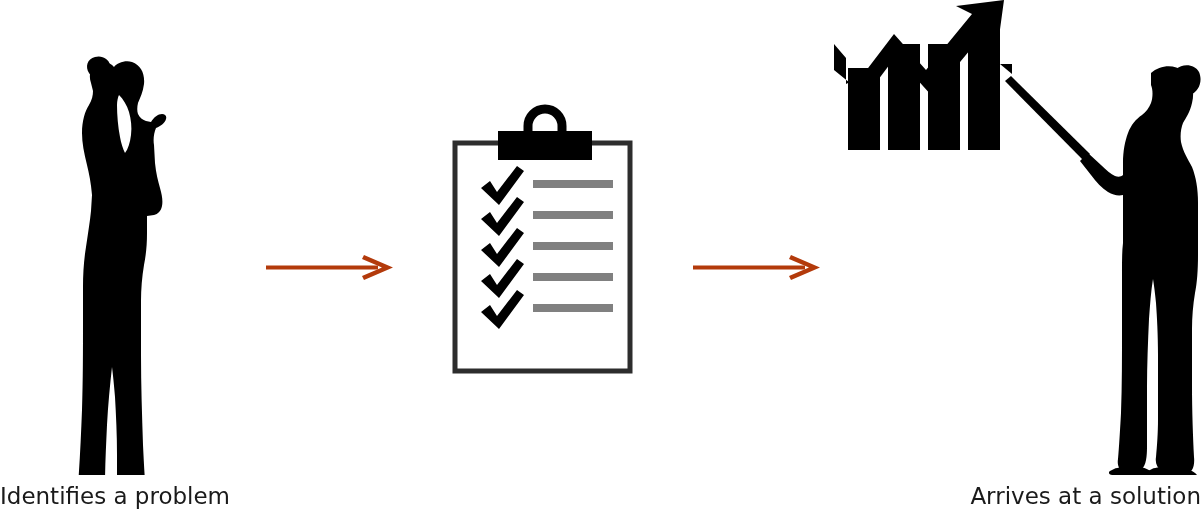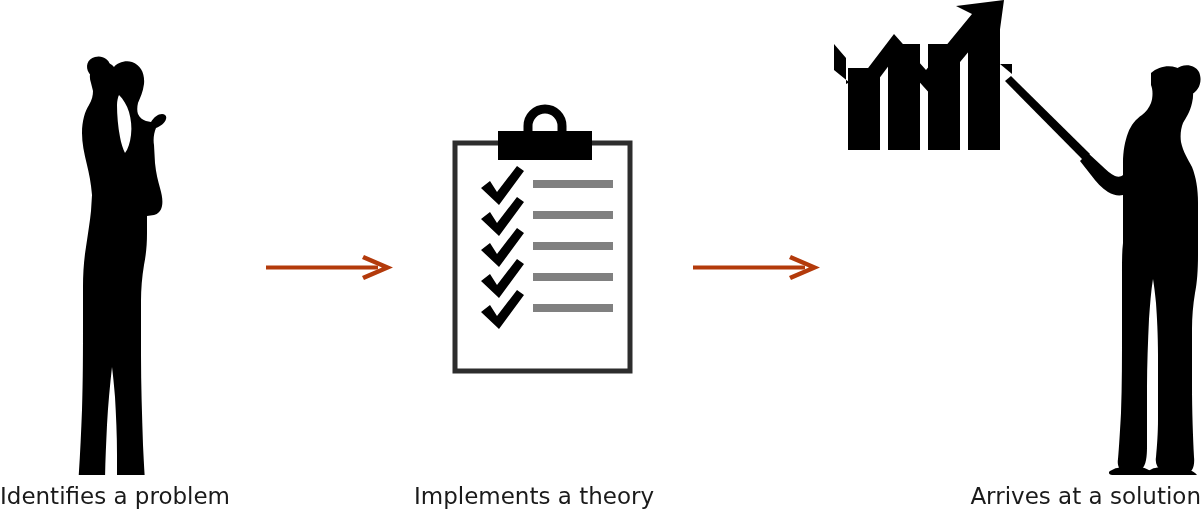--- a/index.html
+++ b/index.html
@@ -267,17 +267,16 @@
         C 119,412 130,411 139,412
         C 147,413 152,416 154,420
         L 112,420
         C 109,420 108,417 110,416
         Z"></path>
     </svg>
   </div>
 
   <div class="caption" id="caption-0">Identifies a problem</div>
 
-  <div class="caption" id="caption-1">Implements a theory</div>
 
   <div class="caption" id="caption-2">Arrives at a solution</div>
 
 </div>
 
 </body></html>

